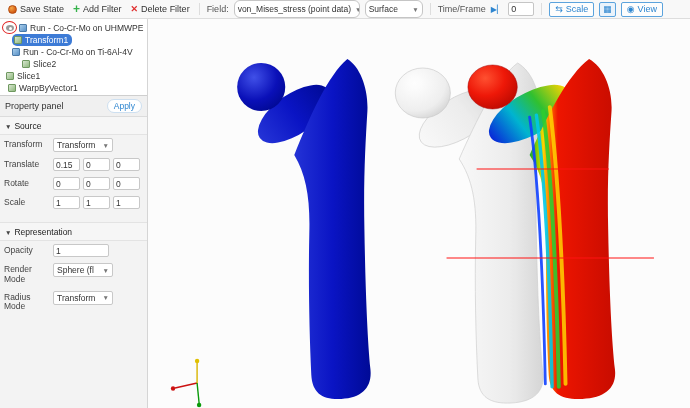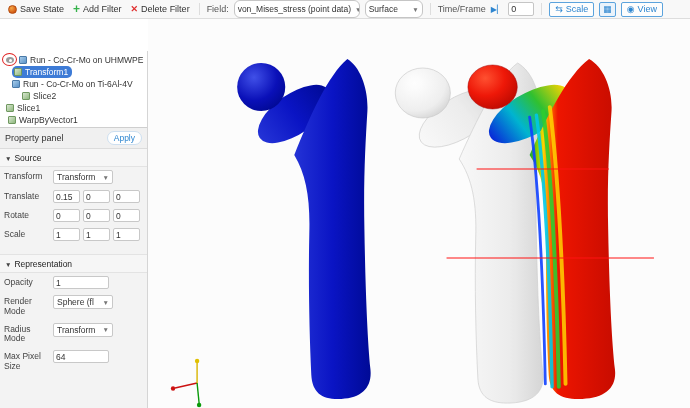--- a/index.html
+++ b/index.html
@@ -26,21 +26,21 @@
   .play-icon { color: #2e86d0; font-size: 8px; cursor: pointer; }
   .tb-input { width: 26px; height: 14px; border: 1px solid #c5c5c5; border-radius: 2px;
               font: inherit; font-size: 9px; padding: 0 2px; color: #333; }
   .blue-btn { border: 1px solid #5ba3dd; color: #2e86d0; background: #fdfdfd; border-radius: 2px;
               height: 15px; display: inline-flex; align-items: center; padding: 0 5px; gap: 3px;
               font: inherit; font-size: 9px; cursor: pointer; white-space: nowrap; }
   .blue-btn.icon-only { padding: 0 3px; background: #eaf3fb; }
 
   
   .main { flex: 1; display: flex; min-height: 0; }
-  .left { width: 148px; flex-shrink: 0; border-right: 1px solid #d5d5d5; display: flex; flex-direction: column; background: #fff; margin-top: 32px; }
+  .left { width: 148px; flex-shrink: 0; border-right: 1px solid #d5d5d5; display: flex; flex-direction: column; background: #fff; }
 
   
   .pipeline { padding: 3px 0 2px 0; font-size: 8.5px; color: #333; height: 76px; flex-shrink: 0; overflow: hidden; }
   .tree-row { display: flex; align-items: center; height: 12px; gap: 3px; white-space: nowrap; cursor: pointer; }
   .icon8 { width: 8px; height: 8px; flex-shrink: 0; display: inline-block; border-radius: 1px; }
   .cube { background: linear-gradient(135deg, #a8cdea, #5a92c8); border: 1px solid #4a7aa8; }
   .filter-ic { background: linear-gradient(135deg, #d8e6d0, #8fb87e); border: 1px solid #6f9860; }
   .eye-wrap { position: relative; width: 13px; height: 12px; flex-shrink: 0; display: inline-block; }
   .eye { position: absolute; left: 3px; top: 3px; width: 8px; height: 6px; border-radius: 50%;
          background: #9a9a9a; }
@@ -217,24 +217,20 @@
         </div>
 
         <div class="prow">
           <span class="plabel">Radius Mode</span>
           <div class="pselect">
             <span class="val">Transform</span>
             <span class="caret">▼</span>
           </div>
         </div>
 
-        <div class="prow">
-          <span class="plabel">Max Pixel Size</span>
-          <input class="pinput wide" value="64" style="">
-        </div>
       </div>
     </div>
 
     <div class="viewport">
       <svg viewBox="0 0 541 389" preserveAspectRatio="none">
         <defs>
           <path id="femurShape" d="M199 40 C212 48 220 70 219 92 C217 125 215 160 216 210 C217 270 219 320 222 350 C224 368 214 379 193 380 C174 381 164 374 163 356 C161 315 160 260 161 215 C162 180 158 156 146 136 C162 96 180 56 199 40 Z"></path>
           <ellipse id="femurNeck" cx="146" cy="95" rx="42" ry="20"></ellipse>
 
           <linearGradient id="gBlue" x1="0" y1="0" x2="1" y2="0">

